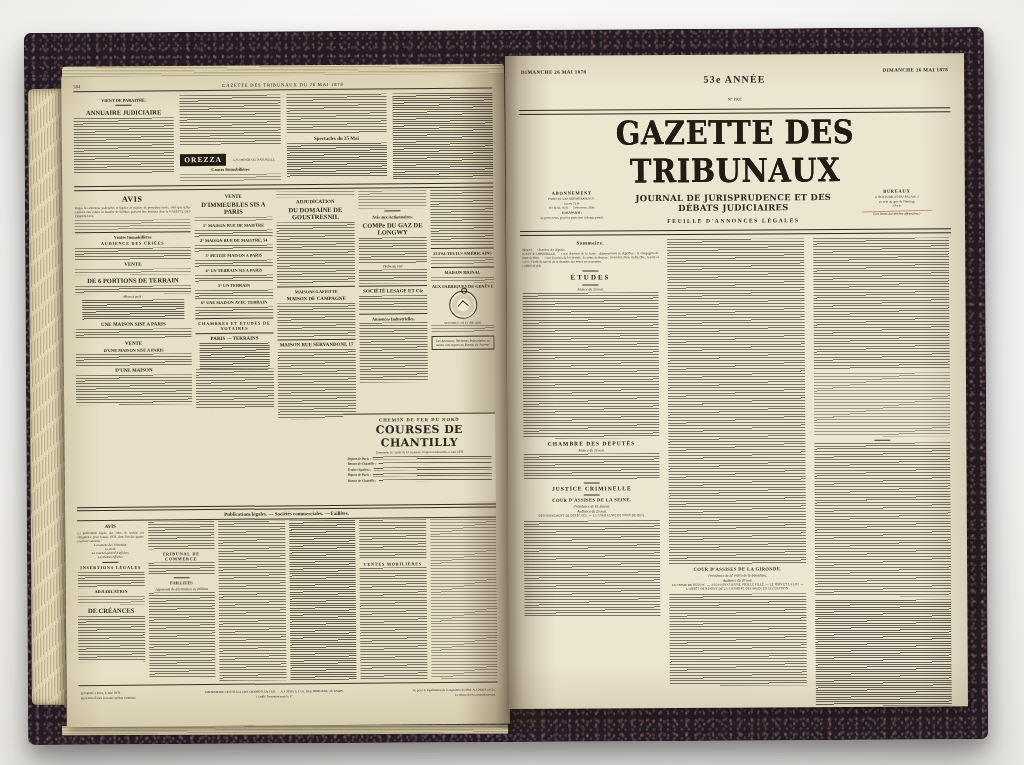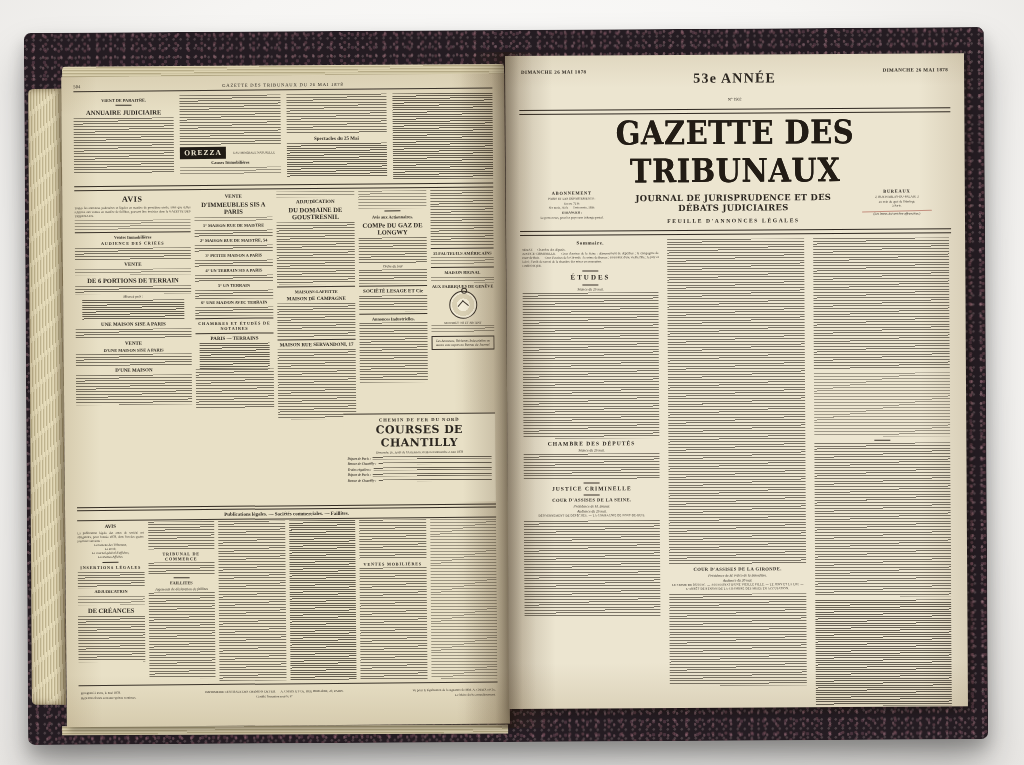--- a/index.html
+++ b/index.html
@@ -54,21 +54,21 @@
   .rule{border-top:.8px solid #3a332b;margin:2px 0;}
   .rule2{height:2.6px;border-top:1px solid #332c24;border-bottom:1px solid #332c24;margin:2px 0;}
   
   .lp-head{display:flex;align-items:flex-end;padding:7px 12px 0 12px;font-size:4.6px;}
   .lp-head .pn{width:40px;}
   .lp-head .rt{flex:1;text-align:center;letter-spacing:.8px;}
   .lp-head .sp{width:40px;}
   .lp-rule{border-top:.8px solid #3a332b;margin:2px 12px;}
   .lp-top{display:flex;gap:6px;padding:2px 12px;height:88px;overflow:hidden;}
   .lp-top .tc{flex:1;min-width:0;}
-  .orezza-row{display:flex;align-items:center;gap:2px;margin-top:2px;}
+  .orezza-row{display:flex;align-items:center;gap:2px;margin-top:9px;}
   .orezza-box{background:#201b15;color:#efe8d2;font-weight:bold;font-size:7.5px;letter-spacing:1px;padding:2px 4px;line-height:1;}
   .lp-ads{position:relative;display:flex;gap:4px;margin:2px 12px 0 12px;height:312px;overflow:hidden;}
   .lp-ads .ac{min-width:0;}
   .c1{width:116px;}.c2{width:78px;}.c3{width:78px;}.c4{width:68px;}.c5{flex:1;}
   .chantilly{position:absolute;right:0;bottom:0;width:152px;height:86px;background:#e8e0c6;border-top:.8px solid #3a332b;padding-top:2px;}
   .chantilly .rail{font-size:4.6px;font-weight:bold;letter-spacing:1px;text-align:center;margin:1px 0;}
   .chantilly .big{font-size:11px;font-weight:bold;text-align:center;letter-spacing:.4px;margin:1px 0;font-family:"DejaVu Serif",serif;}
   .chantilly .dt{font-size:3.2px;text-align:center;margin-bottom:2px;}
   .sched{display:flex;align-items:center;gap:2px;margin:1.6px 4px;font-size:3.3px;font-style:italic;font-weight:bold;}
   .sched .ln{flex:1;height:2.6px;}
@@ -81,21 +81,21 @@
   .lp-legal{display:flex;gap:4px;margin:1px 12px;height:162px;overflow:hidden;}
   .lp-legal .lc{flex:1;min-width:0;}
   .lp-foot{display:flex;justify-content:space-between;padding:4px 14px 0 14px;font-size:3.2px;line-height:1.5;}
   .lp-foot .fc{text-align:center;}
   .lp-foot .fr{text-align:right;}
   
   .rp-row1{display:flex;align-items:flex-start;padding:14px 16px 0 16px;}
   .rp-row1 .d{font-size:5px;font-weight:bold;letter-spacing:.4px;width:120px;}
   .rp-row1 .dr{text-align:right;}
   .rp-row1 .c{flex:1;text-align:center;}
-  .rp-row1 .an{font-size:14px;font-weight:bold;letter-spacing:1.2px;}
+  .rp-row1 .an{font-size:10px;font-weight:bold;letter-spacing:1.2px;}
   .rp-row1 .no{font-size:4px;margin-top:1px;}
   .rp-rule2{height:3px;border-top:1.2px solid #2e2720;border-bottom:1.2px solid #2e2720;margin:4px 14px;}
   .rp-title{font-family:"DejaVu Serif",serif;font-weight:bold;font-size:29px;letter-spacing:.5px;text-align:center;
     margin:2px 8px;transform:scaleY(1.12);color:#221c15;text-shadow:0 0 .5px #221c15;}
   .rp-sub{display:flex;align-items:flex-start;padding:2px 16px;}
   .rp-sub .ab{width:100px;}
   .rp-sub .bu{width:104px;}
   .rp-sub .mid{flex:1;padding:0 6px;}
   .blkT{font-size:4.4px;font-weight:bold;text-align:center;letter-spacing:.8px;margin-bottom:1px;}
   .blkL{font-size:3.2px;text-align:center;line-height:1.45;}

